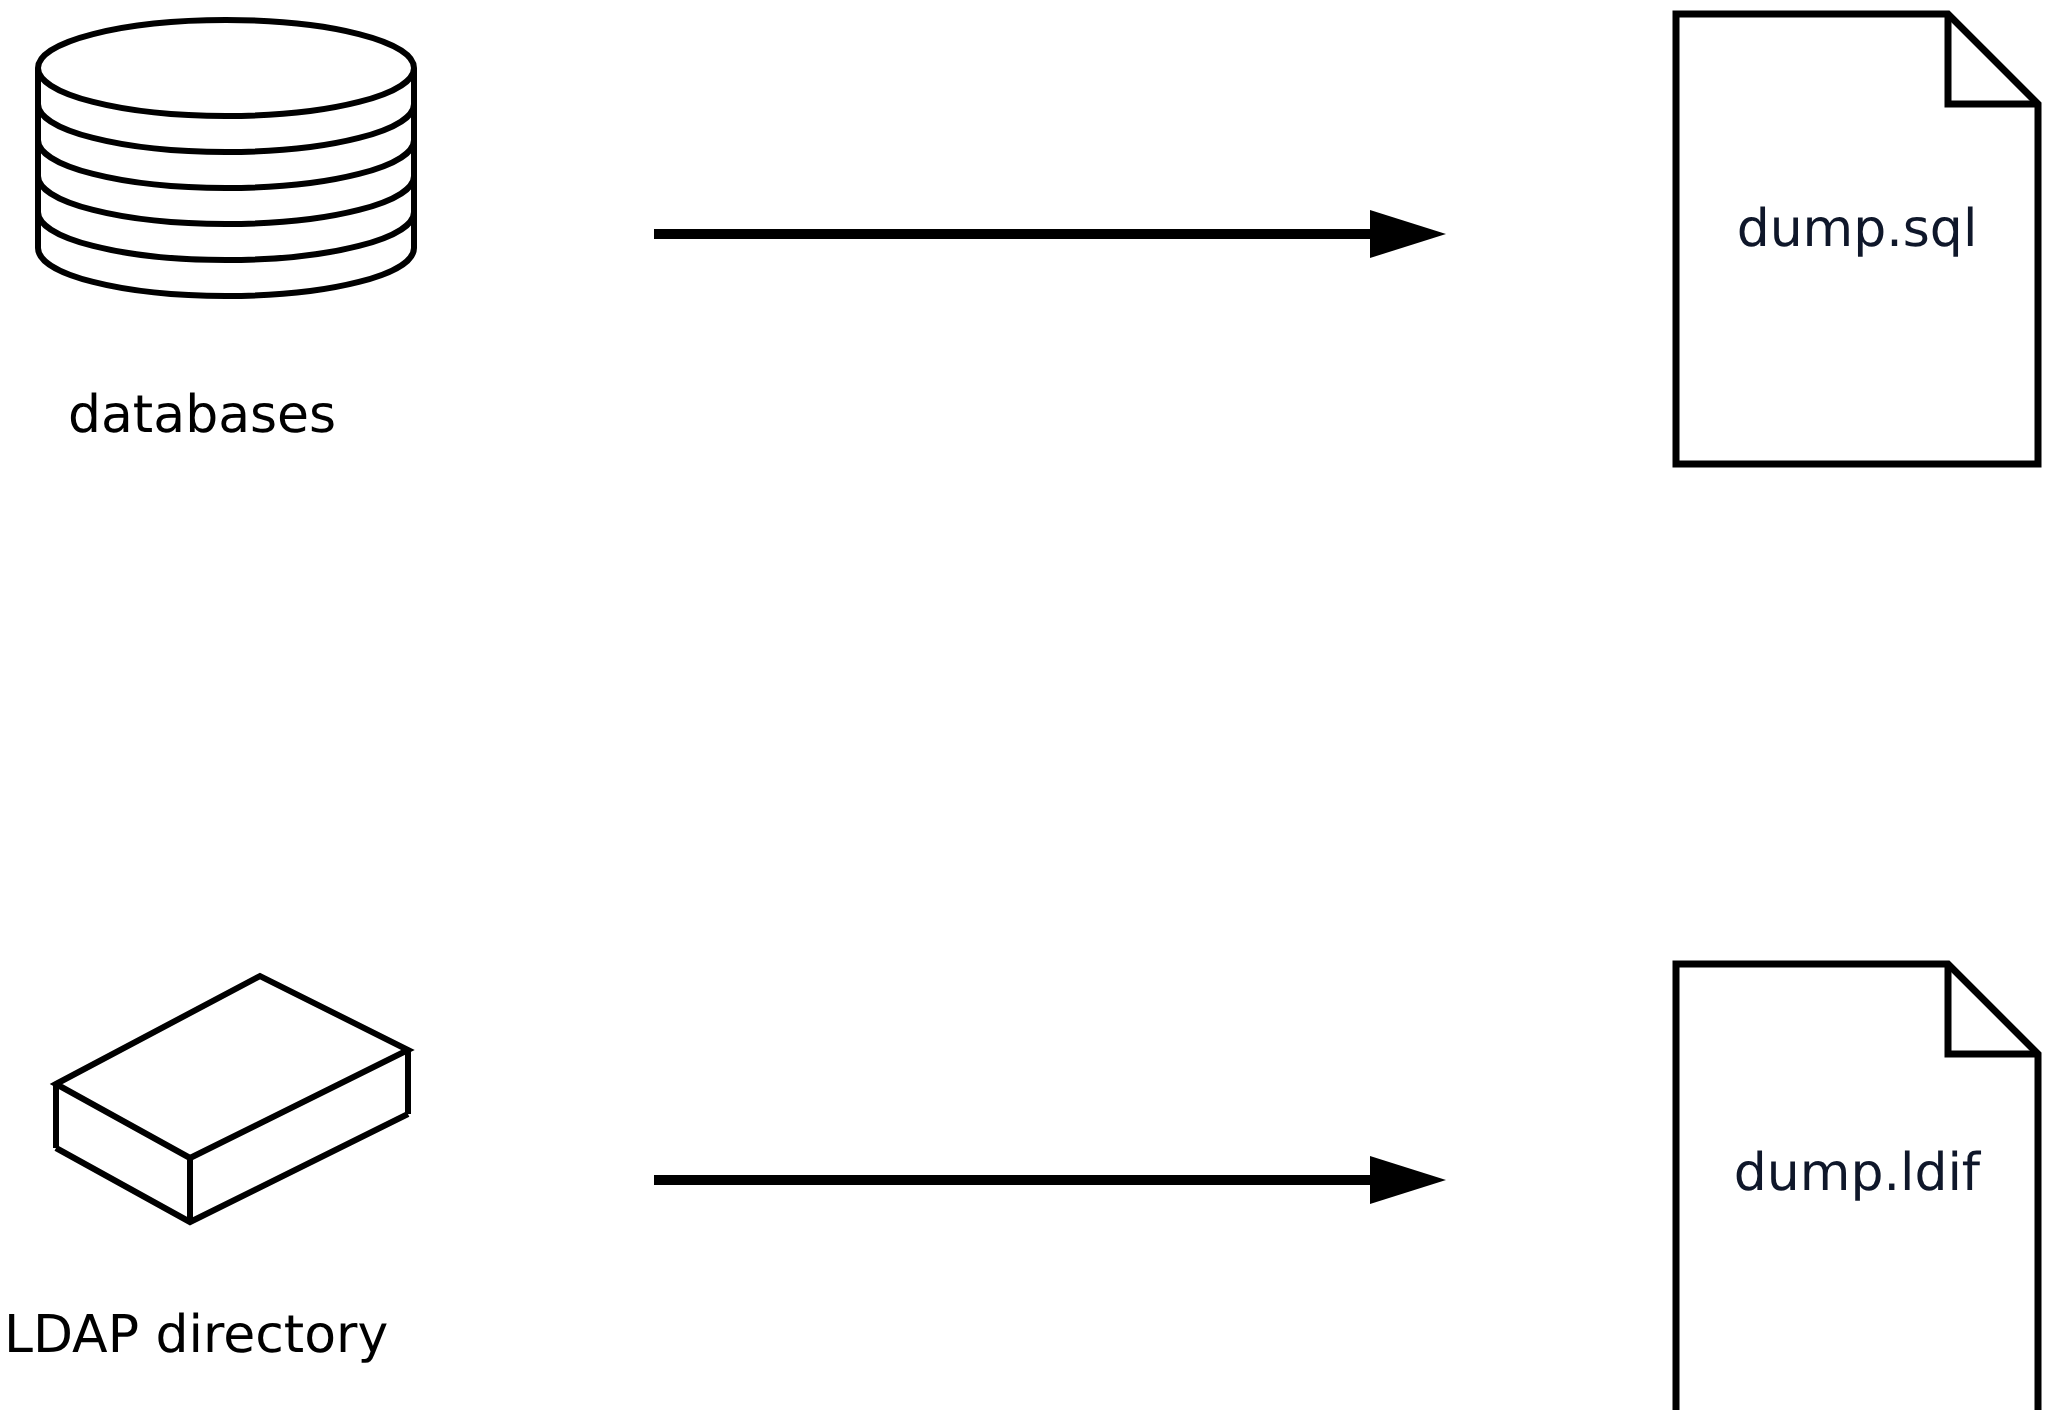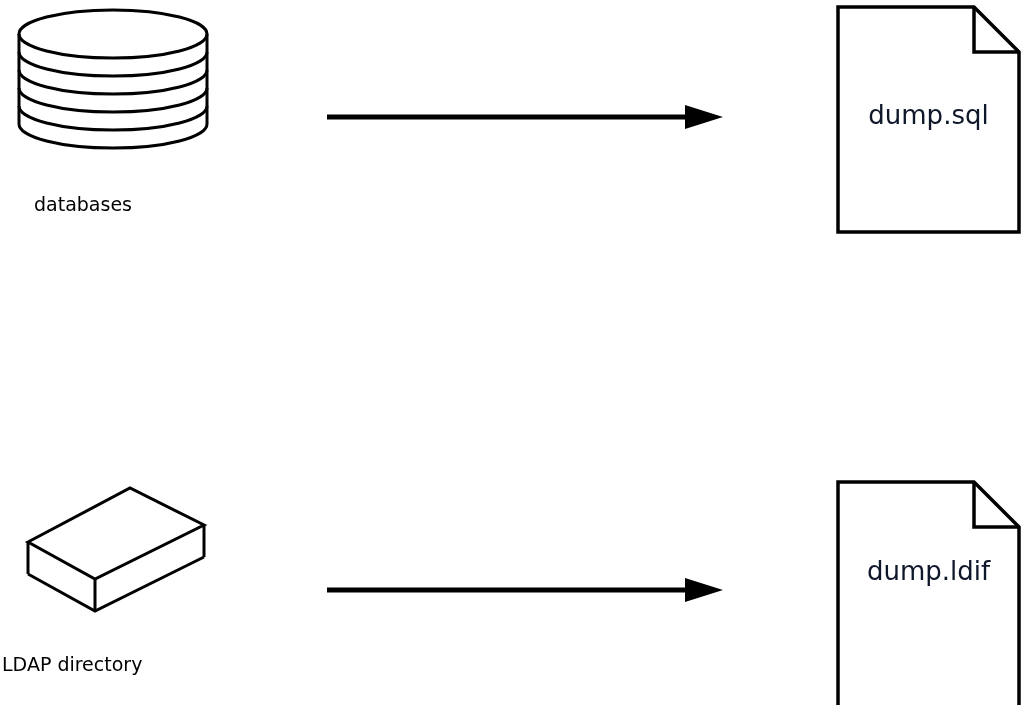--- a/index.html
+++ b/index.html
@@ -12,21 +12,21 @@
     position: relative;
     width: 1024px;
     height: 705px;
     background: #ffffff;
     overflow: hidden;
   }
   .abs { position: absolute; }
   .shape-label {
     position: absolute;
     color: #000000;
-    font-size: 19px;
+    font-size: 26px;
     line-height: 1.1;
     white-space: nowrap;
   }
   .doc-filename {
     position: absolute;
     width: 187px;
     text-align: center;
     color: #0f172a;
     font-size: 26px;
     white-space: nowrap;
@@ -84,15 +84,15 @@
     <polygon points="360,4 398,16 360,28" fill="#000000"></polygon>
   </svg>
 
   <svg class="abs" style="left:835px; top:479px;" width="187" height="231" viewBox="0 0 187 231">
     <g fill="#ffffff" stroke="#000000" stroke-width="3.5" stroke-linejoin="miter">
       <path d="M3,3 H139 L184,48 V228 H3 Z"></path>
       <path d="M139,3 V48 H184" fill="none"></path>
     </g>
   </svg>
 
-  <div class="doc-filename" style="left:835px; top:556px;">dump.ldif</div>
+  <div class="doc-filename" style="left:835px; top:572px;">dump.ldif</div>
 
 </div>
 
 </body></html>

